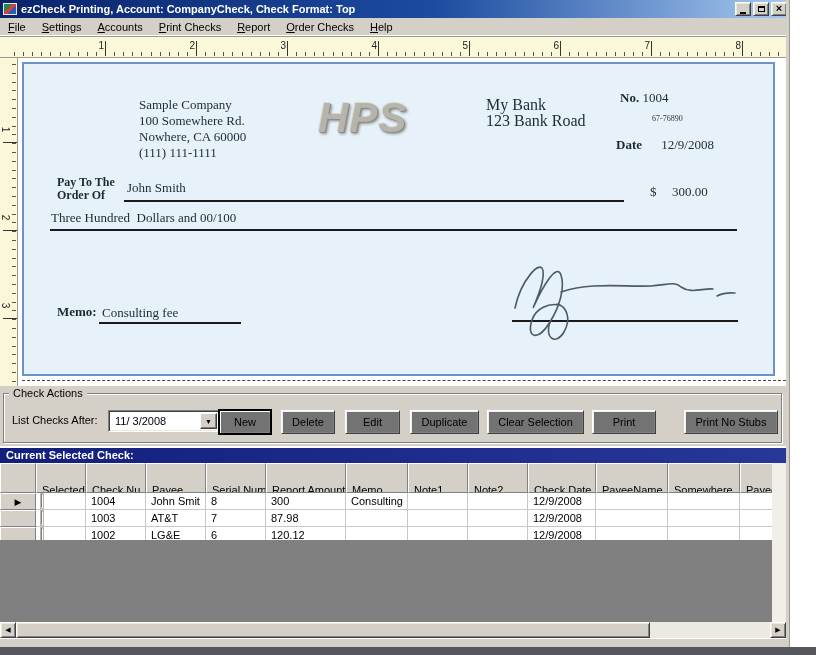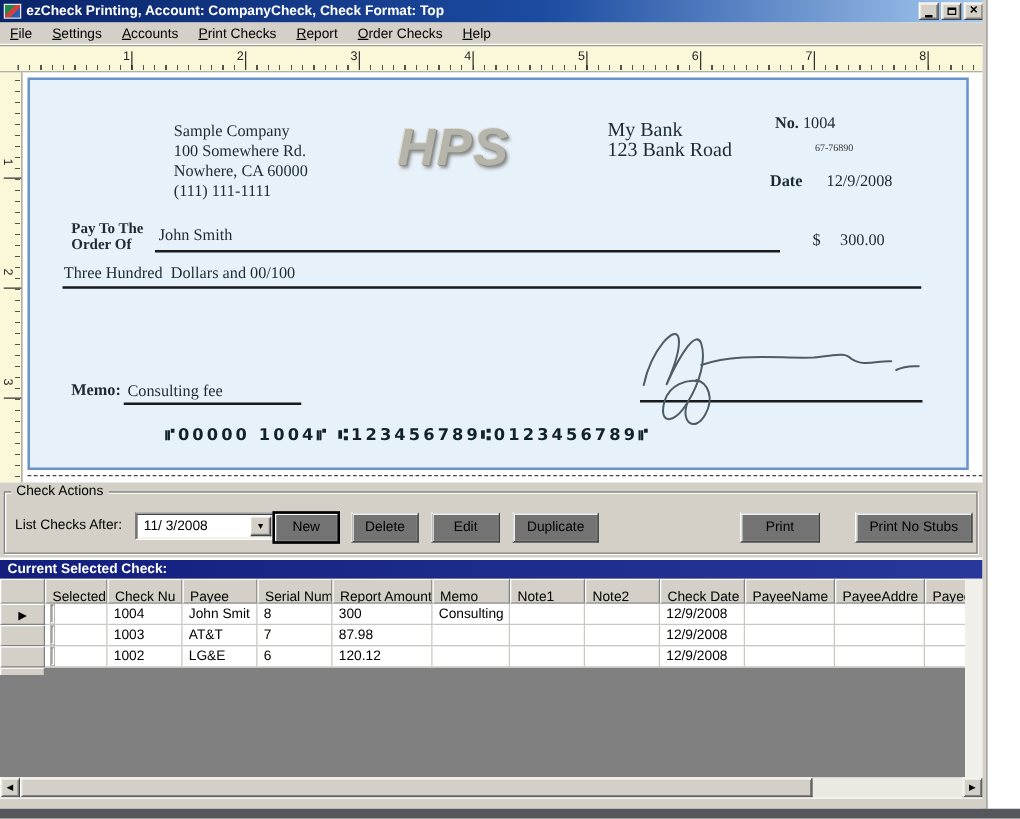--- a/index.html
+++ b/index.html
@@ -97,21 +97,21 @@
   
   .section-bar { position:absolute; left:0; top:448px; width:786px; height:15px;
     background:linear-gradient(90deg,#131f7d,#27379a); color:#fff; font-size:11px; font-weight:bold;
     padding:1px 0 0 6px; }
   .grid { position:absolute; left:0; top:463px; width:772px; overflow:hidden; background:#808080;
     font-size:11px; }
   .grow { display:flex; width:800px; }
   .gcell { flex:0 0 auto; height:17px; padding:2px 0 0 5px; overflow:hidden; white-space:nowrap;
     background:#fff; border-right:1px solid #c9c9c4; border-bottom:1px solid #c9c9c4; }
   .ghead .gcell, .gsel { background:#d4d0c8; border:1px solid; border-color:#fff #808080 #808080 #fff; }
-  .ghead .gcell { height:20px; padding-top:8px; }
+  .ghead .gcell { height:30px; padding-top:20px; }
   .gsel { display:flex; align-items:center; justify-content:center; padding:0; }
   .row-arrow { font-size:9px; color:#000; }
   .cb { width:13px; height:13px; background:#fff; border:1px solid; border-color:#808080 #fff #fff #808080;
     box-shadow:0 0 0 1px #b8b5ad; margin:auto; }
   .gray-area { position:absolute; left:0; top:540px; width:772px; height:82px; background:#808080; }
   .vstrip { position:absolute; left:772px; top:463px; width:14px; height:159px; background:#f1efe9; }
 
   
   .hscroll { position:absolute; left:0; top:622px; width:786px; height:16px; background:#ece9e2; display:flex; }
   .sb-btn { width:16px; height:16px; flex:0 0 auto; background:#d4d0c8; border:1px solid;
@@ -225,58 +225,58 @@
     <div class="chk-abs memo-val">Consulting fee</div>
     <div class="chk-abs sig-line uline"></div>
     <svg class="chk-abs sig-svg" width="240" height="90" viewBox="0 0 240 90">
       <g fill="none" stroke="#4c5b66" stroke-width="1.6" stroke-linecap="round">
         <path d="M16,54 C22,26 42,4 44,17 C46,30 31,60 35,52 C45,30 58,9 62,21 C66,33 61,52 51,68 C39,88 27,84 33,66 C37,54 50,49 60,51"></path>
         <path d="M51,68 C45,84 57,92 65,78 C73,64 67,52 58,50"></path>
         <path d="M62,38 C92,28 124,33 152,32 C168,31 176,27 182,33 C192,40 204,34 214,35"></path>
         <path d="M218,42 C226,38 232,39 236,39"></path>
       </g>
     </svg>
-    <div class="chk-abs micr">⑈00000 1004⑈  ⑆123456789⑆0123456789⑈</div>
   </div>
   <div class="dashline"></div>
 
   <div class="actions">
     <div class="groupbox"></div>
     <div class="group-title">Check Actions</div>
     <div class="filter-label">List Checks After:</div>
     <div class="combo">
       <div class="combo-value">11/ 3/2008</div>
       <div class="combo-btn">
           <span>▼</span>
         </div>
     </div>
     <div class="btn btn-default" style="left:218px;width:54px">New</div>
     <div class="btn" style="left:281px;width:54px">Delete</div>
     <div class="btn" style="left:345px;width:55px">Edit</div>
     <div class="btn" style="left:410px;width:69px">Duplicate</div>
+    <div class="btn" style="left:487px;width:97px">Clear Selection</div>
     <div class="btn" style="left:592px;width:64px">Print</div>
     <div class="btn" style="left:684px;width:94px">Print No Stubs</div>
   </div>
 
   <div class="section-bar">Current Selected Check:</div>
 
   <div class="grid">
     <div class="grow ghead">
       <div class="gcell gsel" style="width:36px"></div>
       <div class="gcell" style="width:50px">Selected</div>
       <div class="gcell" style="width:60px">Check Nu</div>
       <div class="gcell" style="width:60px">Payee</div>
       <div class="gcell" style="width:60px">Serial Num</div>
       <div class="gcell" style="width:80px">Report Amount</div>
       <div class="gcell" style="width:62px">Memo</div>
       <div class="gcell" style="width:60px">Note1</div>
       <div class="gcell" style="width:60px">Note2</div>
       <div class="gcell" style="width:68px">Check Date</div>
       <div class="gcell" style="width:72px">PayeeName</div>
-      <div class="gcell" style="width:72px">PayeeAddre</div>
+      <div class="gcell" style="width:72px">Somewhere</div>
       <div class="gcell" style="width:60px">PayeeAc</div>
     </div>
 
     <div class="grow">
       <div class="gcell gsel" style="width:36px">
           <span class="row-arrow">▶</span>
         </div>
       <div class="gcell" style="width:50px"><span class="cb"></span></div>
       <div class="gcell" style="width:60px">1004</div>
       <div class="gcell" style="width:60px">John Smit</div>

